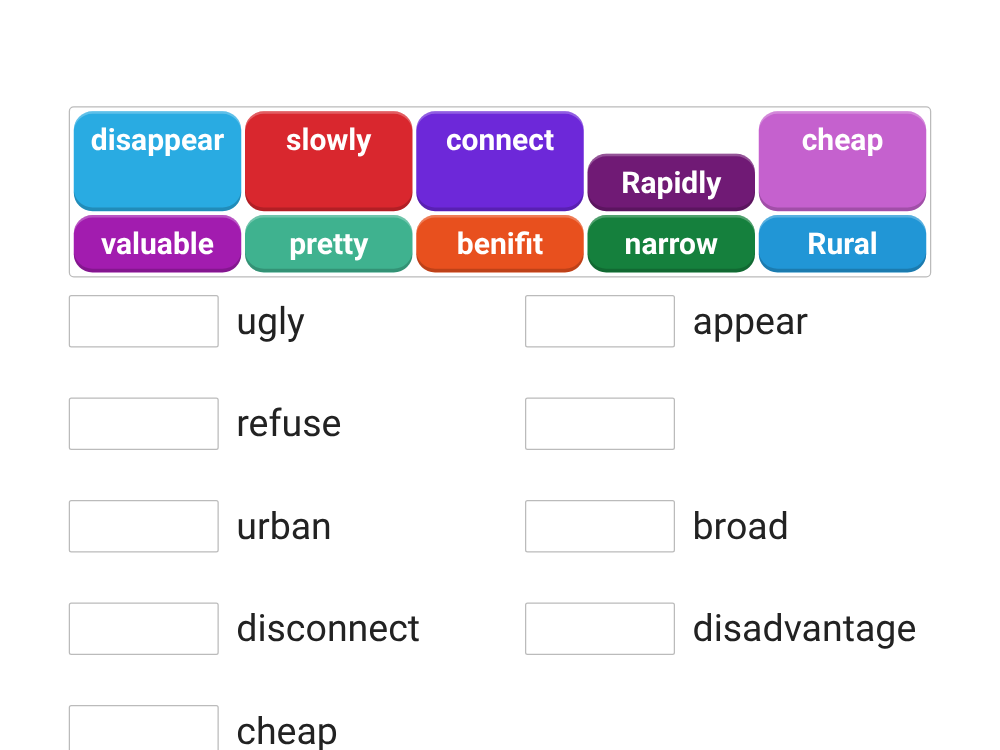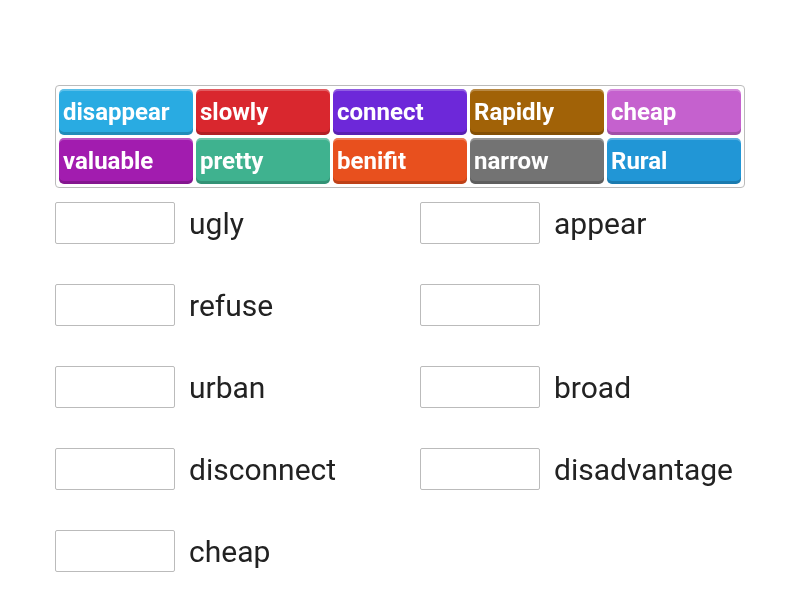--- a/index.html
+++ b/index.html
@@ -21,35 +21,36 @@
   }
   .word-row {
     display: flex;
     gap: 3px;
   }
   .word-tile {
     flex: 1;
     color: #fff;
     font-weight: 700;
     font-size: 24px;
+    text-align: center;
     padding: 9px 4px;
-    border-radius: 5px;
+    border-radius: 15px;
     box-shadow: inset 0 -3px 0 rgba(0,0,0,0.18), inset 0 2px 0 rgba(255,255,255,0.25);
     cursor: grab;
     user-select: none;
   }
   .c-lightblue { background: #29abe2; }
   .c-red       { background: #d9272e; }
   .c-orange    { background: #6d28d9; }
-  .c-green     { background: #a16207; }
+  .c-green     { background: #701a75; margin-top: 34px; }
   .c-magenta   { background: #c561ce; }
   .c-indigo    { background: #a21caf; }
   .c-teal      { background: #3fb28f; }
   .c-orangered { background: #e8501e; }
-  .c-purple    { background: #737373; }
+  .c-purple    { background: #15803d; }
   .c-skyblue   { background: #2196d6; }
 
   .targets {
     display: grid;
     grid-template-columns: 1fr 1fr;
     column-gap: 0;
     row-gap: 12px;
     gap: 40px;
   }
   .target-item {

